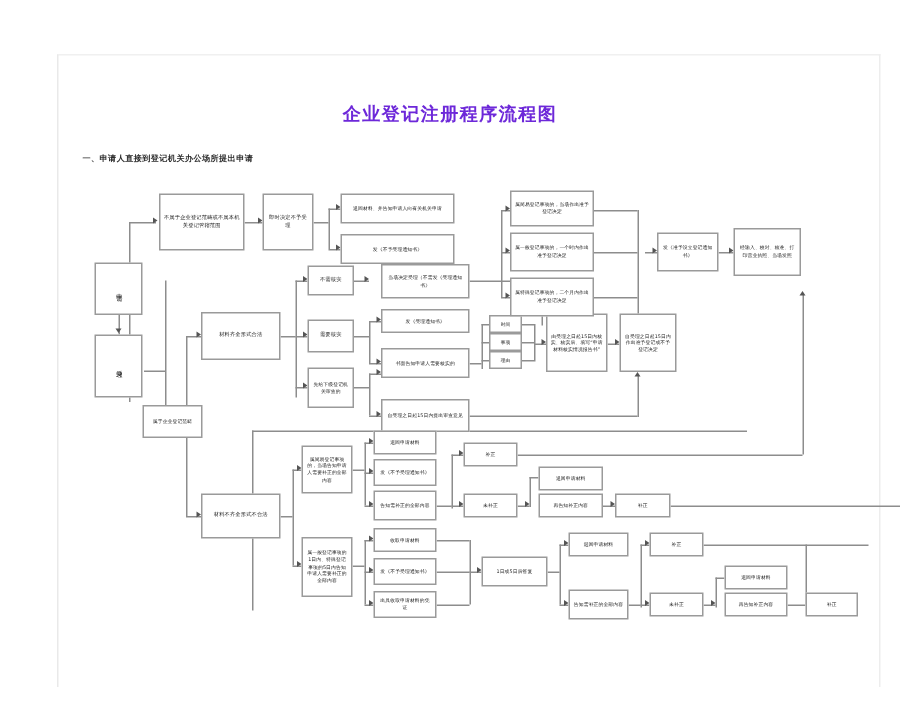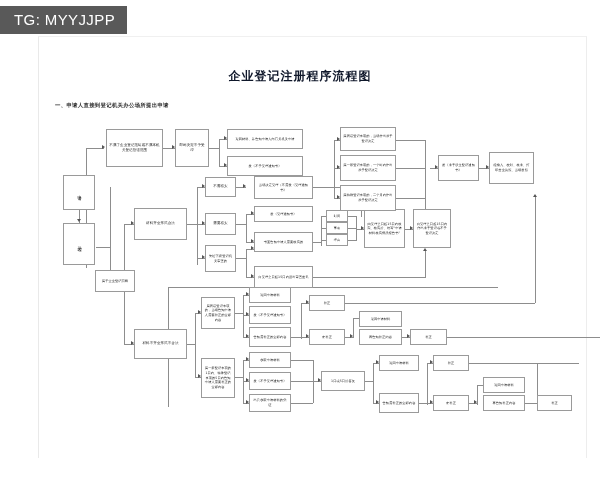--- a/index.html
+++ b/index.html
@@ -54,21 +54,21 @@
     font-family: "Liberation Sans", sans-serif;
   }
   
   .doc-title {
     position: absolute;
     left: 0; top: 68px;
     width: 600px;
     text-align: center;
     font-size: 12px;
     font-weight: bold;
-    color: #0f172a;
+    color: #6d28d9;
     letter-spacing: 1px;
     font-family: "DejaVu Serif", "Liberation Serif", serif;
   }
   .section-head {
     position: absolute;
     left: 55px; top: 102px;
     font-size: 5.4px;
     font-weight: bold;
     color: #2a2a2a;
     letter-spacing: 0.3px;
@@ -366,15 +366,14 @@
   <div class="fb sm" style="left:249px;top:394px;width:42px;height:18px;">出具收取申请材料的凭证</div>
   <div class="fb sm" style="left:321px;top:371px;width:44px;height:20px;">1日或5日后答复</div>
   <div class="fb sm" style="left:379px;top:355px;width:40px;height:16px;">退回申请材料</div>
   <div class="fb sm" style="left:379px;top:393px;width:40px;height:20px;">告知需补正的全部内容</div>
   <div class="fb sm" style="left:433px;top:355px;width:36px;height:16px;">补正</div>
   <div class="fb sm" style="left:433px;top:395px;width:36px;height:16px;">未补正</div>
   <div class="fb sm" style="left:483px;top:377px;width:42px;height:16px;">退回申请材料</div>
   <div class="fb sm" style="left:483px;top:395px;width:42px;height:16px;">再告知补正内容</div>
   <div class="fb sm" style="left:537px;top:395px;width:35px;height:16px;">补正</div>
 
-  <div class="tg-badge">TG: MYYJJPP</div>
 
 </div>
 
 </body></html>

